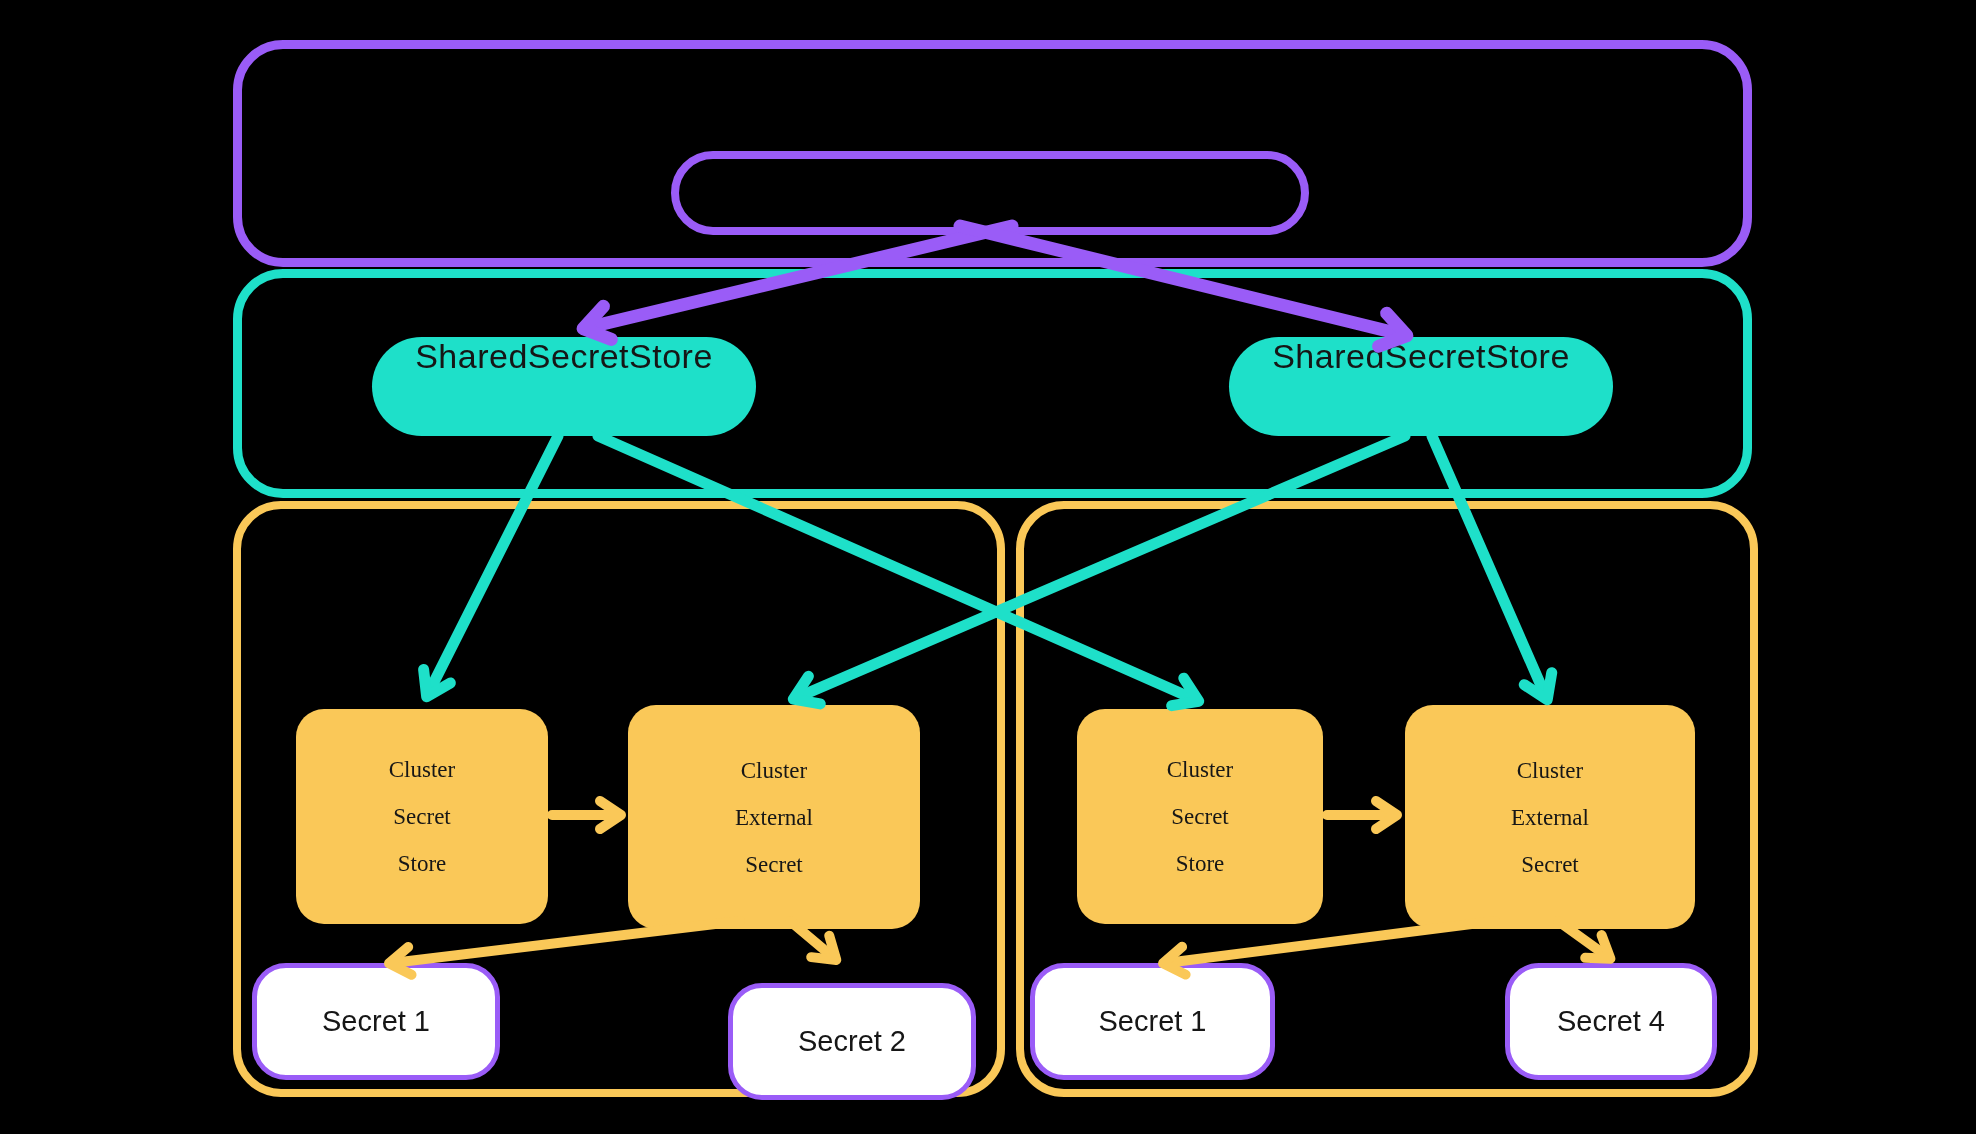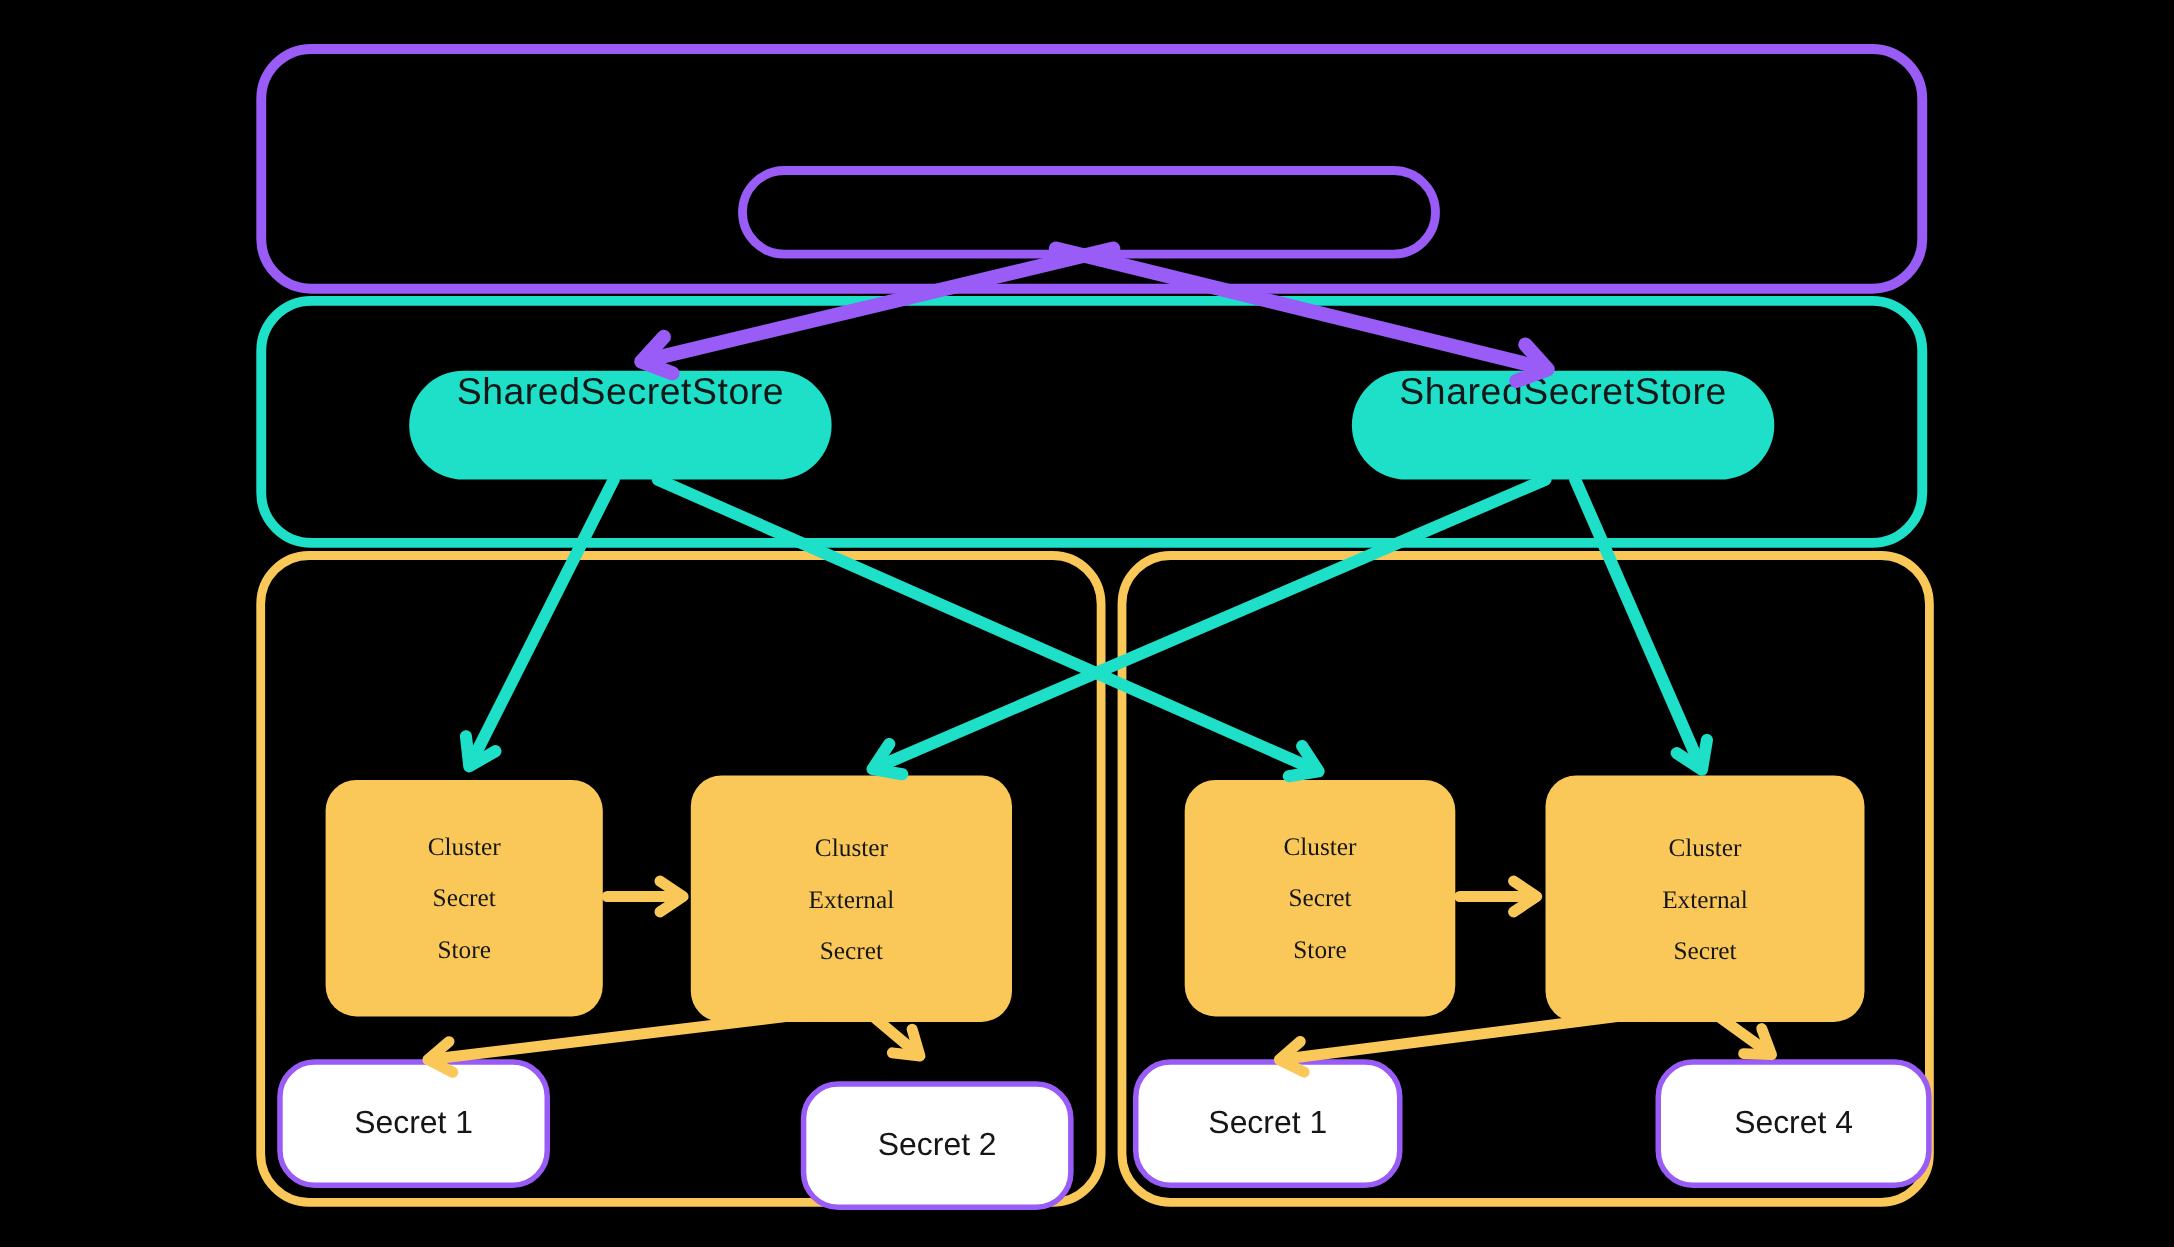--- a/index.html
+++ b/index.html
@@ -130,21 +130,21 @@
     <span>Store</span>
   </div>
   <div class="box yellow-node" style="left:1405px; top:705px; width:290px; height:224px;">
     <span>Cluster</span>
     <span>External</span>
     <span>Secret</span>
   </div>
   <div class="box secret-pill" style="left:1030px; top:963px; width:245px; height:117px;">
     <span>Secret 1</span>
   </div>
-  <div class="box secret-pill" style="left:1505px; top:963px; width:251px; height:117px;">
+  <div class="box secret-pill" style="left:1505px; top:963px; width:212px; height:117px;">
     <span>Secret 4</span>
   </div>
 
   <svg class="arrows" viewBox="0 0 1976 1134">
     <defs>
       <marker id="chev-purple" viewBox="0 0 44 44" refX="30" refY="22" markerWidth="44" markerHeight="44" markerUnits="userSpaceOnUse" orient="auto" style="overflow:visible">
         <polyline points="8,5 33,22 8,39" style="fill:none;stroke:var(--purple);stroke-width:13;stroke-linecap:round;stroke-linejoin:round"></polyline>
       </marker>
       <marker id="chev-teal" viewBox="0 0 44 44" refX="29" refY="22" markerWidth="44" markerHeight="44" markerUnits="userSpaceOnUse" orient="auto" style="overflow:visible">
         <polyline points="9,7 32,22 9,37" style="fill:none;stroke:var(--teal);stroke-width:11;stroke-linecap:round;stroke-linejoin:round"></polyline>

